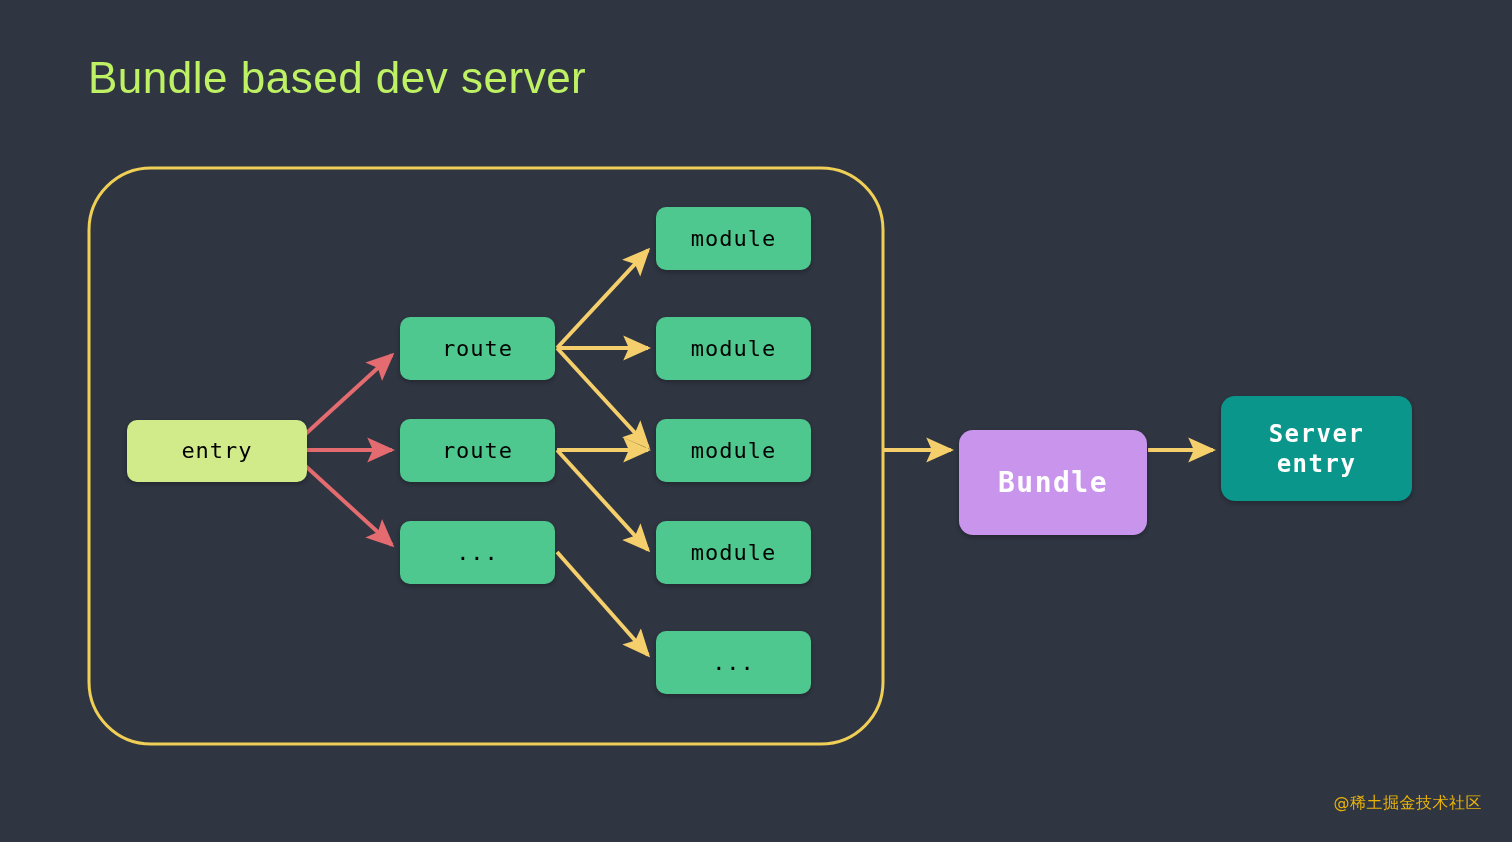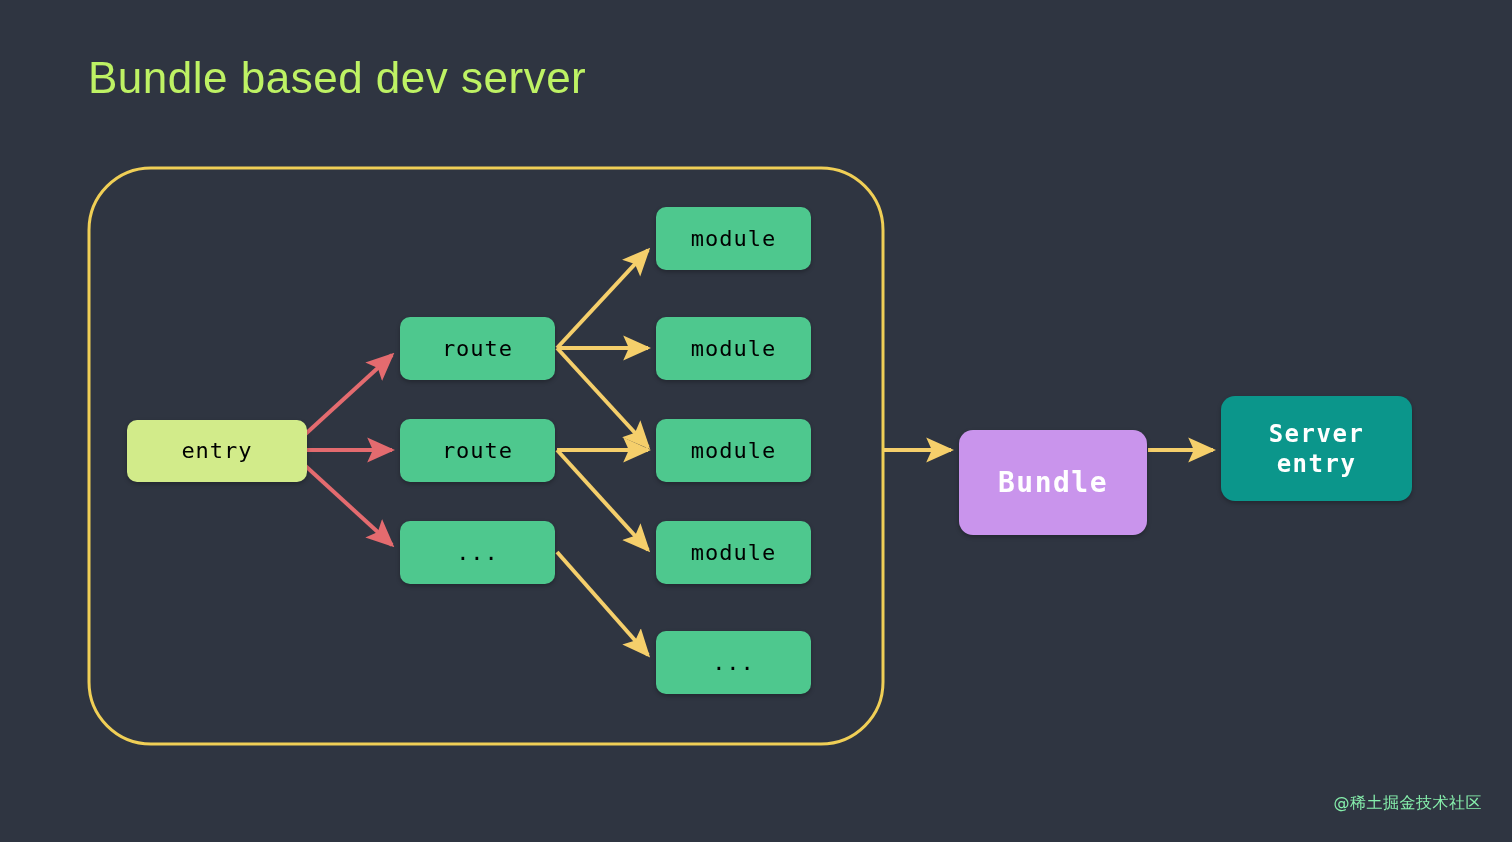--- a/index.html
+++ b/index.html
@@ -69,21 +69,21 @@
     letter-spacing: 1.5px;
     border-radius: 14px;
   }
   .node .label { pointer-events: none; }
   .watermark {
     position: absolute;
     right: 30px;
     bottom: 28px;
     font-family: "DejaVu Sans", sans-serif;
     font-size: 16px;
-    color: #86efac;
+    color: #eab308;
     letter-spacing: 0.5px;
   }
 </style>
 </head>
 <body>
 
 <div id="slide">
 
   <div class="title">Bundle based dev server</div>
 

